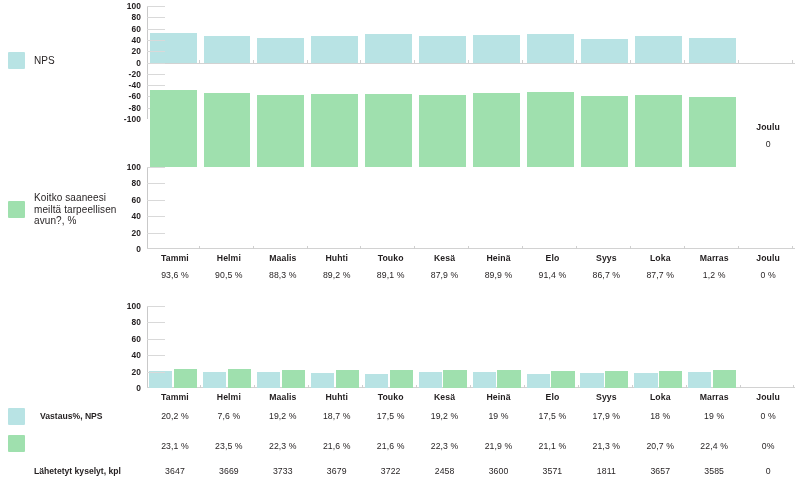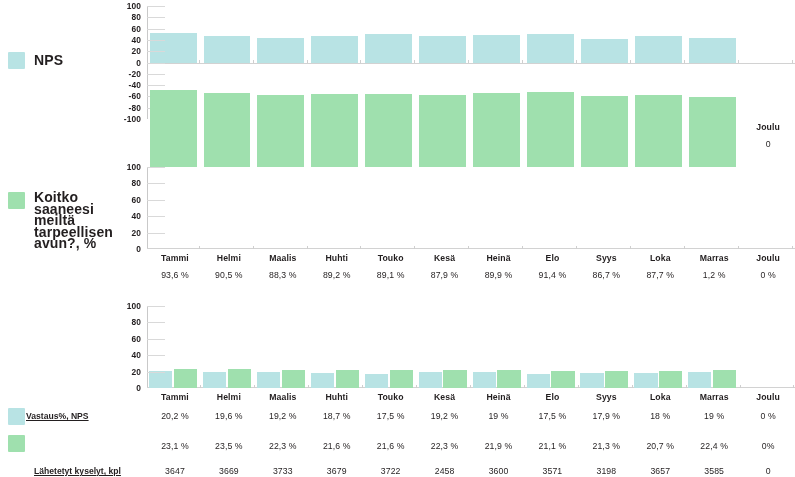--- a/index.html
+++ b/index.html
@@ -12,21 +12,21 @@
   }
   .page{position:relative;width:795px;height:477px;}
 
   
   .panel{position:absolute;left:0;width:795px;}
 
   
   .legend{position:absolute;left:8px;display:flex;align-items:flex-start;gap:9px;}
   .swatch{width:17px;height:17px;flex:0 0 17px;border-radius:1px;}
   .legend-label{
-    font-size:14px;font-weight:bold;line-height:11.6px;
+    font-size:10px;font-weight:normal;line-height:11.6px;
     letter-spacing:.1px;color:#231f20;
   }
 
   
   .plot{position:absolute;}
   .yaxis{
     position:absolute;left:0;top:0;bottom:0;width:46px;
   }
   .ytick{
     position:absolute;right:6px;transform:translateY(-50%);
@@ -65,22 +65,22 @@
   .months > div{font-weight:bold;}
   .vals > div{font-weight:normal;}
 
   
   .datarow{position:absolute;left:47px;right:0;display:flex;}
   .datarow > div{
     flex:1 1 0;text-align:center;
     font-size:8.7px;letter-spacing:.1px;color:#231f20;
   }
   .rowlabel{
-    position:absolute;left:8px;display:flex;align-items:flex-start;gap:1px;
-    font-size:8.6px;font-weight:bold;line-height:11.6px;color:#231f20;text-decoration:underline;
+    position:absolute;left:8px;display:flex;align-items:flex-start;gap:15px;
+    font-size:8.6px;font-weight:bold;line-height:11.6px;color:#231f20;
   }
   .rowlabel.noswatch{padding-left:26px;}
 </style>
 </head>
 <body>
 
 <div class="page">
 
   <div class="panel" style="top:0;height:155px;">
 
@@ -191,21 +191,21 @@
         <div>51</div>
         <div>41,6</div>
         <div>46,7</div>
         <div>42,6</div>
         <div>0</div>
       </div>
   </div>
 
   <div class="panel" style="top:163px;height:125px;">
 
-    <div class="legend" style="top:29px;">
+    <div class="legend" style="top:29px;align-items:center;">
       <div class="swatch" style="background: rgb(159, 224, 174);"></div>
       <div class="legend-label" style="width:92px;">Koitko saaneesi meiltä tarpeellisen avun?, %</div>
     </div>
 
     <div class="plot" style="left:101px;right:0;top:4px;height:82px;">
       <div class="yaxis">
           <div class="ytick" style="top: 0px;">100</div>
           <div class="ytick" style="top: 16.4px;">80</div>
           <div class="ytick" style="top: 32.8px;">60</div>
           <div class="ytick" style="top: 49.2px;">40</div>
@@ -394,21 +394,21 @@
         <div>Marras</div>
         <div>Joulu</div>
       </div>
 
     <div class="rowlabel" style="top:106px;">
       <div class="swatch" style="background: rgb(184, 227, 228);"></div>
       <div style="padding-top:3px;">Vastaus%, NPS</div>
     </div>
     <div class="datarow" style="left:148px;right:0;top:109px;align-items:flex-end;" id="row-resp-nps">
         <div>20,2 %</div>
-        <div>19,6 %</div>
+        <div>7,6 %</div>
         <div>19,2 %</div>
         <div>18,7 %</div>
         <div>17,5 %</div>
         <div>19,2 %</div>
         <div>19 %</div>
         <div>17,5 %</div>
         <div>17,9 %</div>
         <div>18 %</div>
         <div>19 %</div>
         <div>0 %</div>
@@ -437,20 +437,20 @@
     </div>
     <div class="datarow" style="left:148px;right:0;top:164px;" id="row-sent">
         <div>3647</div>
         <div>3669</div>
         <div>3733</div>
         <div>3679</div>
         <div>3722</div>
         <div>2458</div>
         <div>3600</div>
         <div>3571</div>
-        <div>3198</div>
+        <div>1811</div>
         <div>3657</div>
         <div>3585</div>
         <div>0</div>
       </div>
   </div>
 
 </div>
 
 </body></html>

